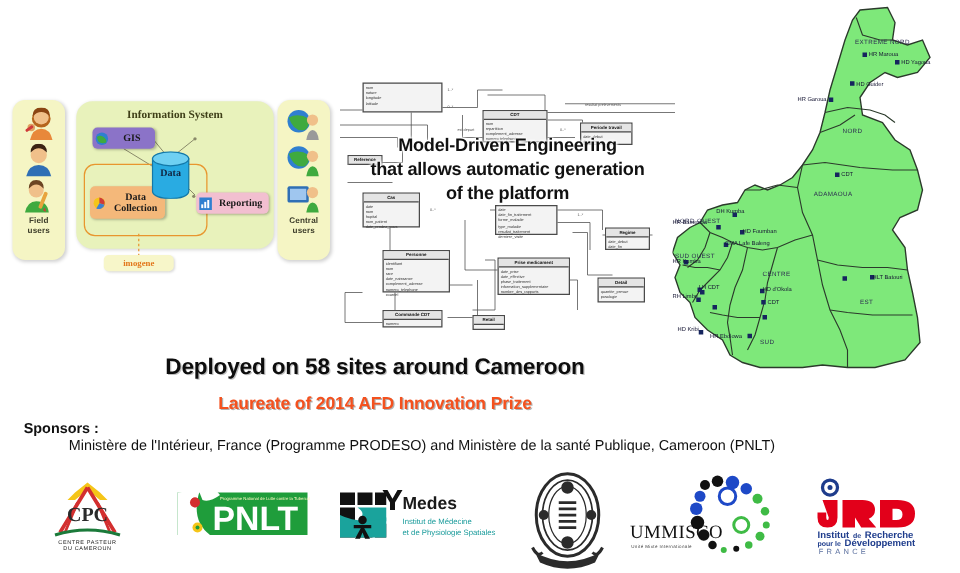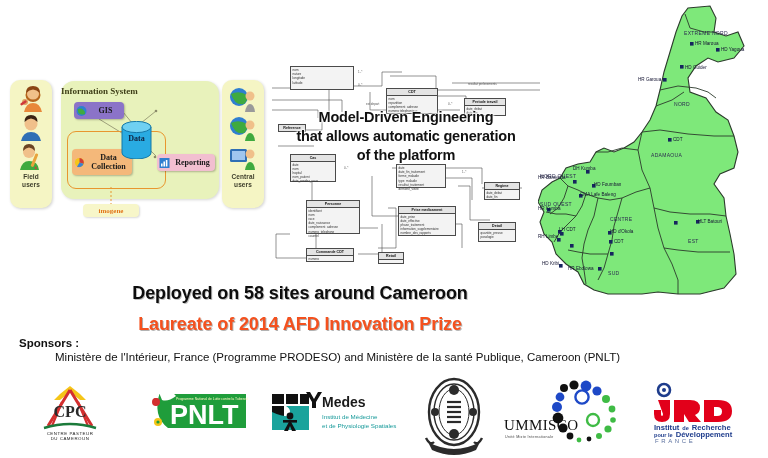--- a/index.html
+++ b/index.html
@@ -67,20 +67,21 @@
     width: 158px;
     height: 118px;
     background: #e8f2bb;
     border-radius: 13px;
     box-shadow: 1px 1px 3px rgba(0,0,0,.16);
   }
   .is-title {
     position: absolute;
     top: 5px;
     width: 100%;
+    text-align: center;
     font-family: "Liberation Serif", serif;
     font-weight: bold;
     font-size: 9px;
     color: #3f3f18;
   }
   .node {
     position: absolute;
     border-radius: 4px;
     font-family: "Liberation Serif", serif;
     font-weight: bold;
@@ -241,21 +242,21 @@
     letter-spacing: -.1px;
     text-shadow: 1px 1px 0 rgba(0,0,0,.25);
   }
   #prize-line {
     position: absolute;
     left: 0; top: 314px;
     width: 600px;
     text-align: center;
     font-family: "Liberation Sans", sans-serif;
     font-weight: bold;
-    font-size: 18px;
+    font-size: 14px;
     color: #f4511e;
     letter-spacing: -.1px;
     text-shadow: 1px 1px 0 rgba(0,0,0,.3);
   }
 
   
   #sponsors-label {
     position: absolute;
     left: 19px; top: 337px;
     font-family: "Liberation Sans", sans-serif;

